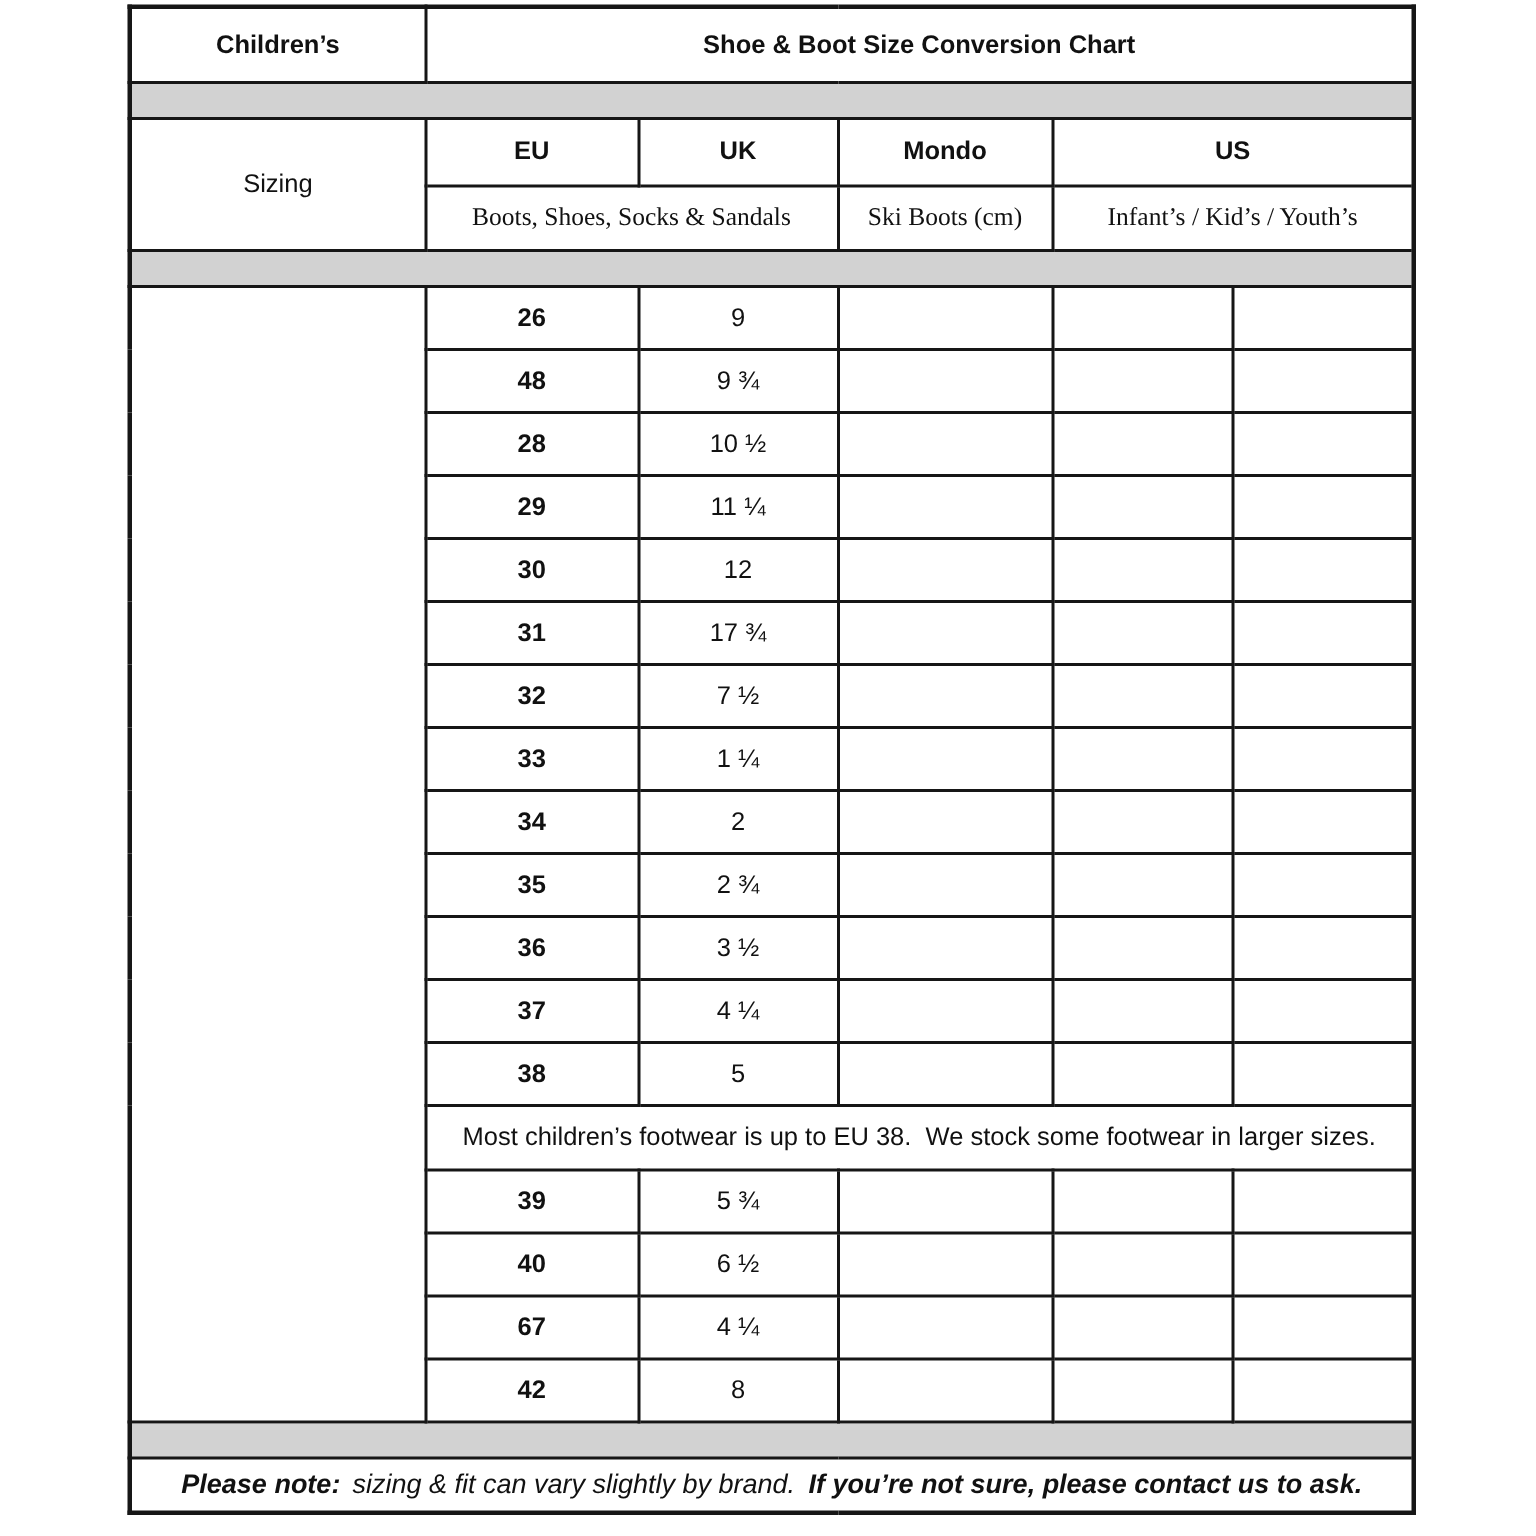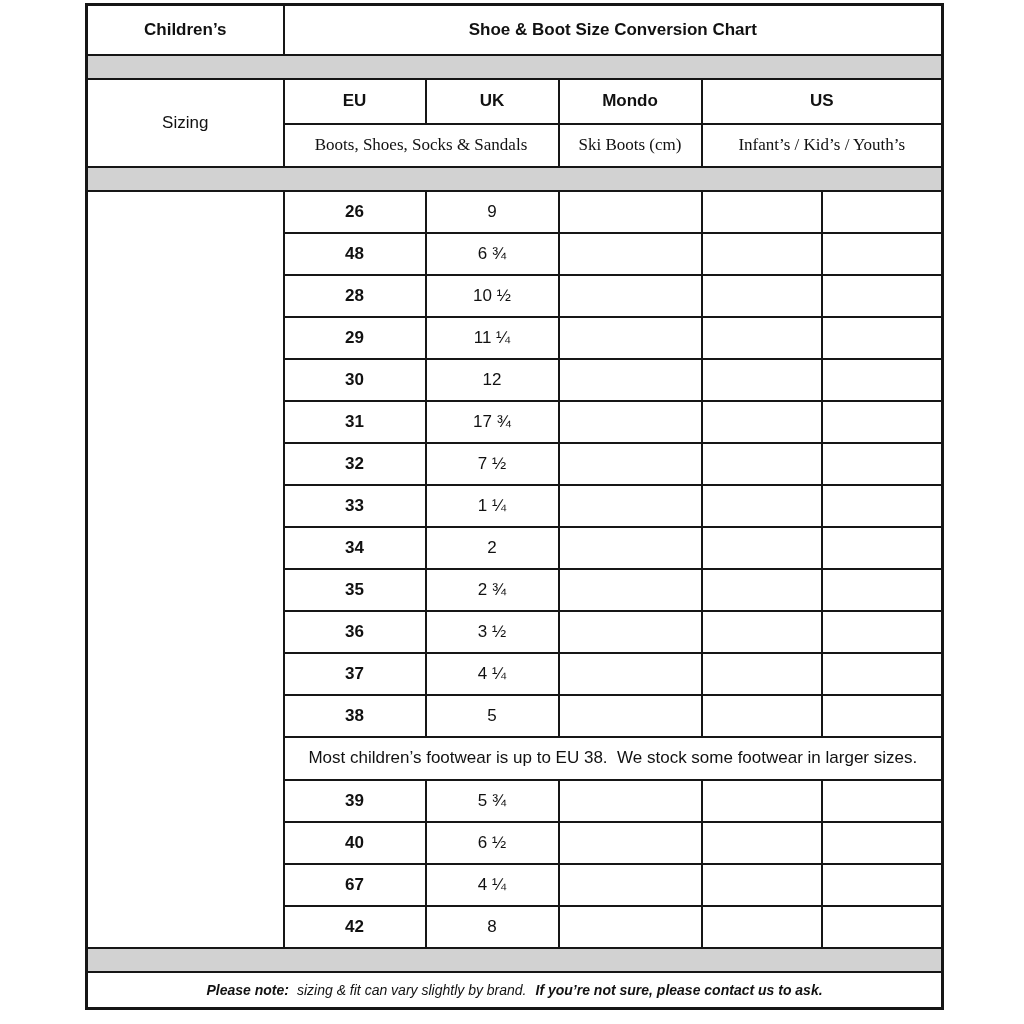--- a/index.html
+++ b/index.html
@@ -39,21 +39,21 @@
   tr.header-row    { height: 45px; }
   tr.subheader-row { height: 43px; font-family: Liberation Serif, serif; }
   tr.data-row      { height: 42px; }
   tr.note-row      { height: 43px; padding-left: 14px; }
   tr.footer-row    { height: 37px; }
 
   td.sep-cell { background: var(--sep-gray); padding: 0; }
   .bold { font-weight: 700; }
   td.cell-eu { font-weight: 700; }
   td.note-cell { white-space: pre-wrap; font-size: 17px; }
-  td.footer-cell { font-style: italic; font-size: 14px; }
+  td.footer-cell { font-style: italic; font-size: 18px; }
   .footer-lead { font-weight: 700; }
   .footer-middle { margin-left: 8px; }
   .footer-tail { font-weight: 700; margin-left: 9px; }
 </style>
 </head>
 <body>
 
 <div class="page">
   <table class="size-chart">
     <colgroup>
@@ -99,21 +99,21 @@
         <tr class="data-row">
           <td rowspan="18"></td>
           <td class="cell-eu">26</td>
           <td class="cell-uk">9</td>
           <td class="cell-mondo"></td>
           <td class="cell-us1"></td>
           <td class="cell-us2"></td>
         </tr>
         <tr class="data-row">
           <td class="cell-eu">48</td>
-          <td class="cell-uk">6 ¾</td>
+          <td class="cell-uk">9 ¾</td>
           <td class="cell-mondo"></td>
           <td class="cell-us1"></td>
           <td class="cell-us2"></td>
         </tr>
         <tr class="data-row">
           <td class="cell-eu">28</td>
           <td class="cell-uk">10 ½</td>
           <td class="cell-mondo"></td>
           <td class="cell-us1"></td>
           <td class="cell-us2"></td>

